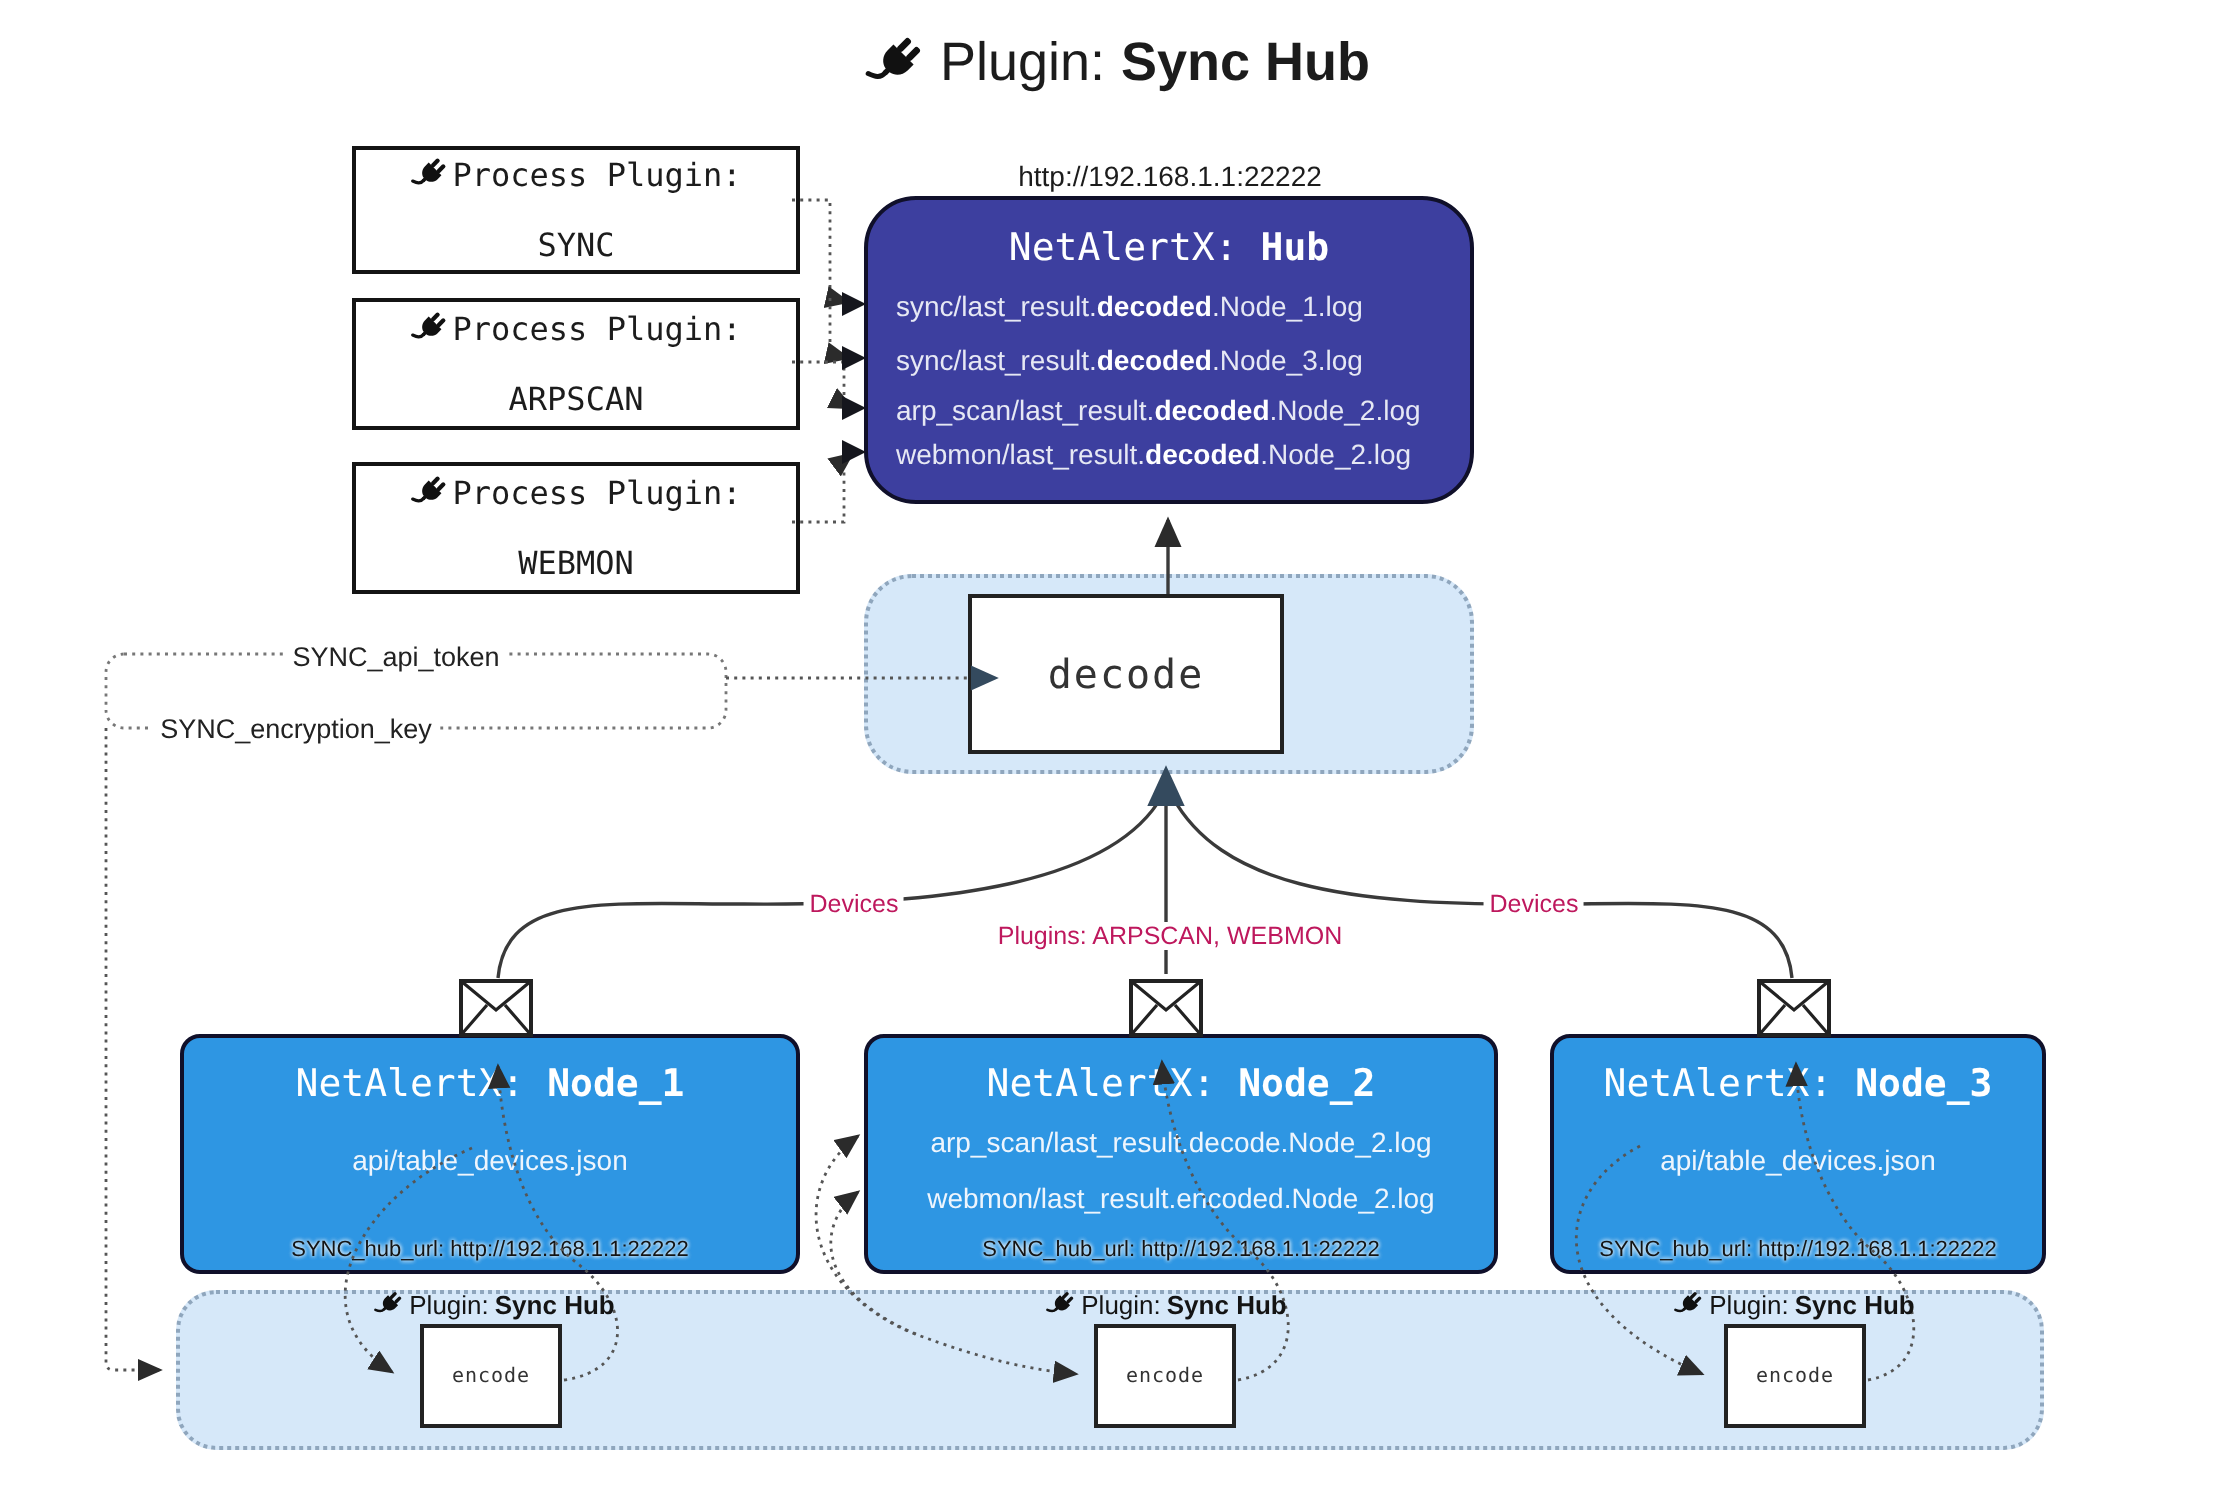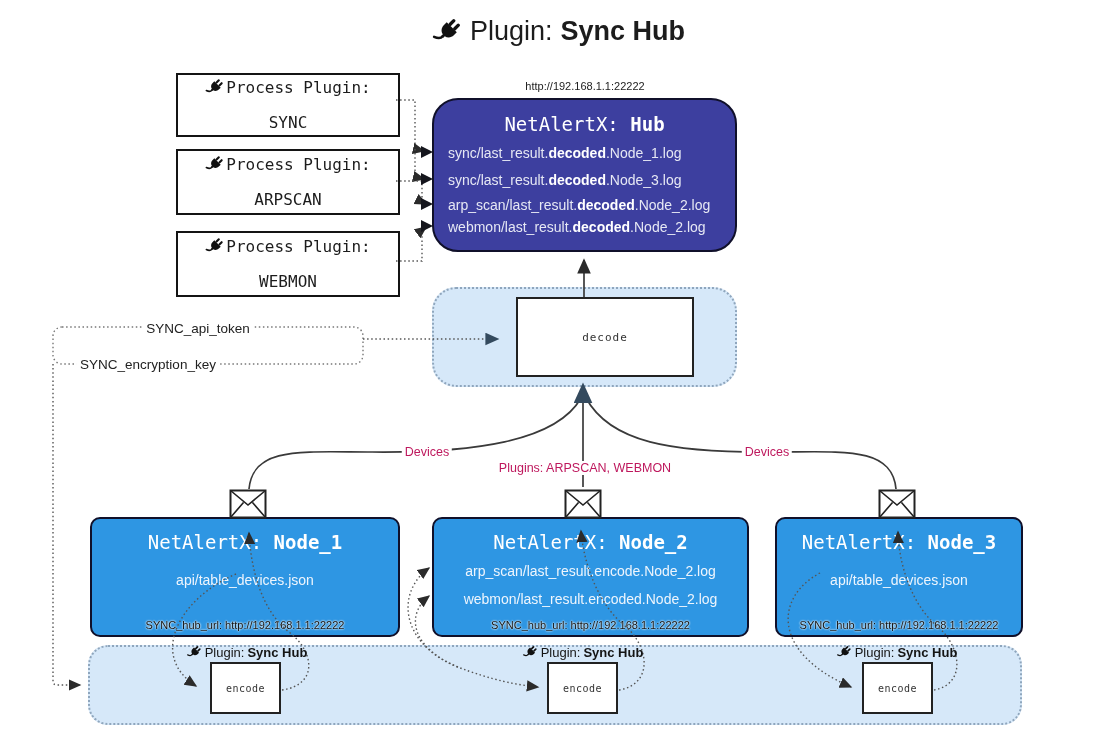--- a/index.html
+++ b/index.html
@@ -14,21 +14,21 @@
   .pbox{left:176px;width:220px;background:#fff;border:2px solid #141414;
         font-family:"DejaVu Sans Mono",monospace;color:#1c1c1c;text-align:center;
         display:flex;flex-direction:column;justify-content:center;gap:16px;font-size:16px;}
   .pbox .l1{display:flex;align-items:center;justify-content:center;gap:2px;}
   .hub{left:432px;top:98px;width:305px;height:154px;background:#3d3f9f;
        border:2px solid #10102a;border-radius:26px;box-sizing:border-box;color:#fff;}
   .hub-title{left:0;right:0;top:13px;text-align:center;
              font-family:"DejaVu Sans Mono",monospace;font-size:19px;color:#fff;}
   .hub-row{left:14px;height:18px;font-size:14px;color:#e6e8f4;white-space:nowrap;}
   .hub-row b{color:#fff;}
-  .hub-url{top:80px;left:585px;transform:translateX(-50%);font-size:11px;color:#1c1c1c;}
+  .hub-url{top:80px;left:585px;transform:translateX(-50%);font-size:14px;color:#1c1c1c;}
   .panel{background:#d6e8f9;border:2px dotted #8fa6bd;border-radius:24px;box-sizing:border-box;}
   .wbox{background:#fff;border:2px solid #222;box-sizing:border-box;display:flex;
         align-items:center;justify-content:center;font-family:"DejaVu Sans Mono",monospace;color:#333;}
   .node{top:517px;height:120px;background:#2e96e3;border:2px solid #10102a;border-radius:10px;
         box-sizing:border-box;color:#fff;}
   .node-title{left:0;right:0;top:12px;text-align:center;font-family:"DejaVu Sans Mono",monospace;
               font-size:19px;color:#fff;white-space:nowrap;}
   .node-file{left:0;right:0;height:18px;text-align:center;font-size:14px;color:#eef5fd;white-space:nowrap;}
   .node-url{left:0;right:0;top:100px;text-align:center;font-size:11px;color:#141414;
             text-shadow:0 0 2px #fff,0 0 2px #fff;}
@@ -100,37 +100,37 @@
     <div class="abs hub-title">
       <span>NetAlertX:</span> <b>Hub</b>
     </div>
     <div class="abs hub-row" style="top:45px;"><span>sync/last_result.</span><b>decoded</b><span>.Node_1.log</span></div>
     <div class="abs hub-row" style="top:72px;"><span>sync/last_result.</span><b>decoded</b><span>.Node_3.log</span></div>
     <div class="abs hub-row" style="top:97px;"><span>arp_scan/last_result.</span><b>decoded</b><span>.Node_2.log</span></div>
     <div class="abs hub-row" style="top:119px;"><span>webmon/last_result.</span><b>decoded</b><span>.Node_2.log</span></div>
   </div>
 
   <div class="abs panel z2" style="left:432px;top:287px;width:305px;height:100px;"></div>
-  <div class="abs wbox z2" style="left:516px;top:297px;width:178px;height:80px;font-size:11px;letter-spacing:1px;">decode</div>
+  <div class="abs wbox z2" style="left:484px;top:297px;width:158px;height:80px;font-size:20px;letter-spacing:1px;">decode</div>
 
   <div class="abs token-label z6" style="left:160px;top:321px;margin-left:38px;">SYNC_api_token</div>
   <div class="abs token-label z6" style="left:148px;top:357px;">SYNC_encryption_key</div>
 
   <div class="abs edge-label z6" style="left:427px;top:445px;transform:translateX(-50%);">Devices</div>
   <div class="abs edge-label z6" style="left:767px;top:445px;transform:translateX(-50%);">Devices</div>
   <div class="abs edge-label z6" style="left:585px;top:461px;transform:translateX(-50%);">Plugins: ARPSCAN, WEBMON</div>
 
   <div class="abs node z2" style="left:90px;width:310px;">
     <div class="abs node-title"><span>NetAlertX:</span> <b>Node_1</b></div>
     <div class="abs node-file" style="top:53px;">api/table_devices.json</div>
     <div class="abs node-url">SYNC_hub_url: http://192.168.1.1:22222</div>
   </div>
   <div class="abs node z2" style="left:432px;width:317px;">
     <div class="abs node-title"><span>NetAlertX:</span> <b>Node_2</b></div>
-    <div class="abs node-file" style="top:44px;">arp_scan/last_result.encode.Node_2.log</div>
+    <div class="abs node-file" style="top:44px;">arp_scan/last_result.decode.Node_2.log</div>
     <div class="abs node-file" style="top:72px;">webmon/last_result.encoded.Node_2.log</div>
     <div class="abs node-url">SYNC_hub_url: http://192.168.1.1:22222</div>
   </div>
   <div class="abs node z2" style="left:775px;width:248px;">
     <div class="abs node-title"><span>NetAlertX:</span> <b>Node_3</b></div>
     <div class="abs node-file" style="top:53px;">api/table_devices.json</div>
     <div class="abs node-url">SYNC_hub_url: http://192.168.1.1:22222</div>
   </div>
 
   <svg class="abs env z6" style="left:229px;top:488px;" viewBox="0 0 38 30">

